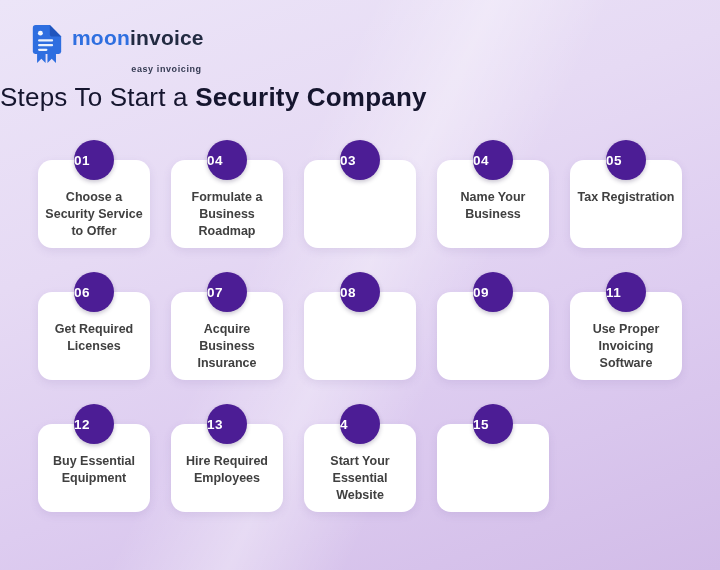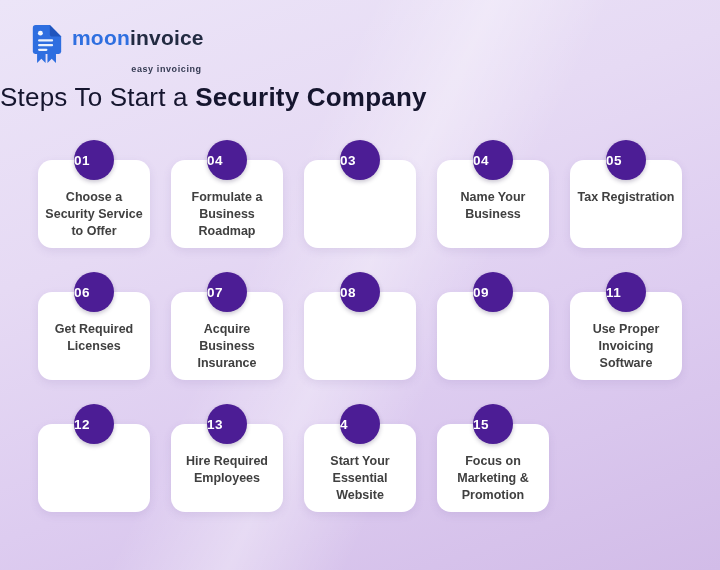--- a/index.html
+++ b/index.html
@@ -194,37 +194,37 @@
       <div class="badge">
           <span class="num">11</span>
         </div>
       <div class="card-label">Use Proper Invoicing Software</div>
     </div>
 
     <div class="card">
       <div class="badge">
           <span class="num">12</span>
         </div>
+      <div class="card-label">Buy Essential Equipment</div>
     </div>
 
     <div class="card">
       <div class="badge">
           <span class="num">13</span>
         </div>
       <div class="card-label">Hire Required Employees</div>
     </div>
 
     <div class="card">
       <div class="badge">
           <span class="num">4</span>
         </div>
       <div class="card-label">Start Your Essential Website</div>
     </div>
 
     <div class="card">
       <div class="badge">
           <span class="num">15</span>
         </div>
-      <div class="card-label">Focus on Marketing &amp; Promotion</div>
     </div>
   </div>
 
 </div>
 
 </body></html>

